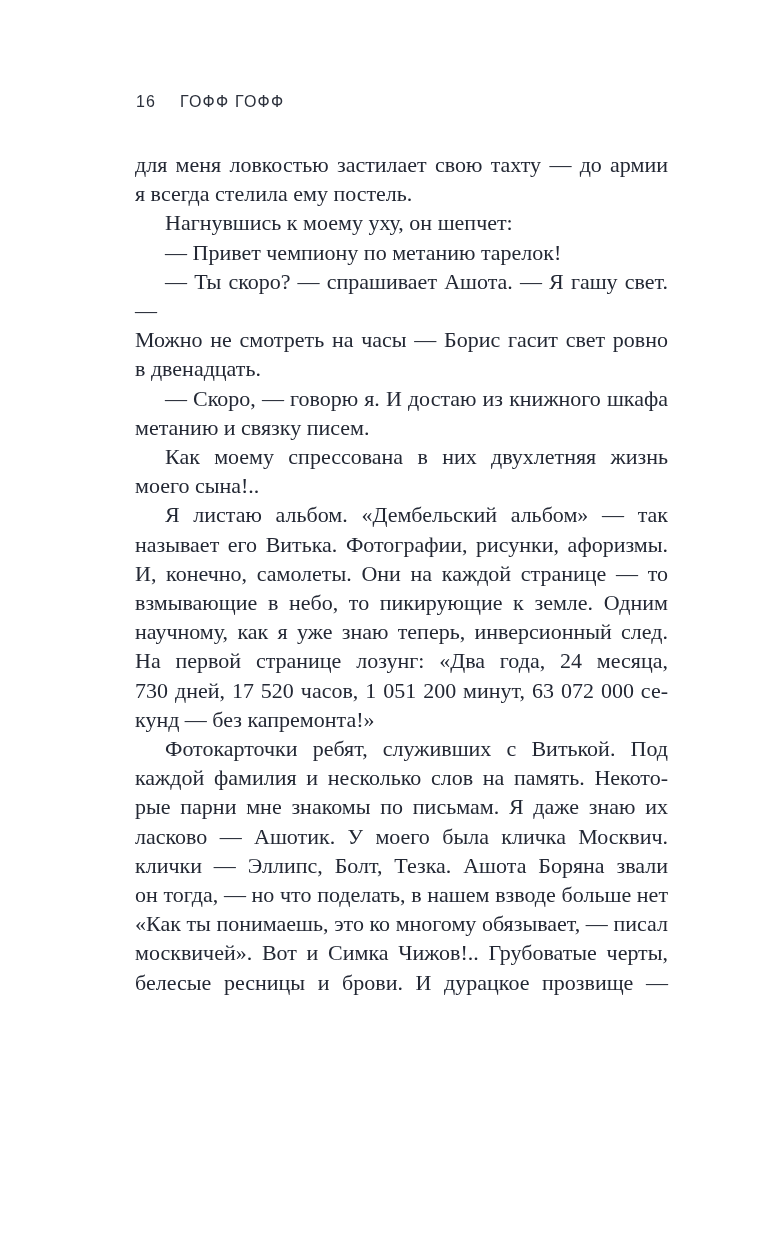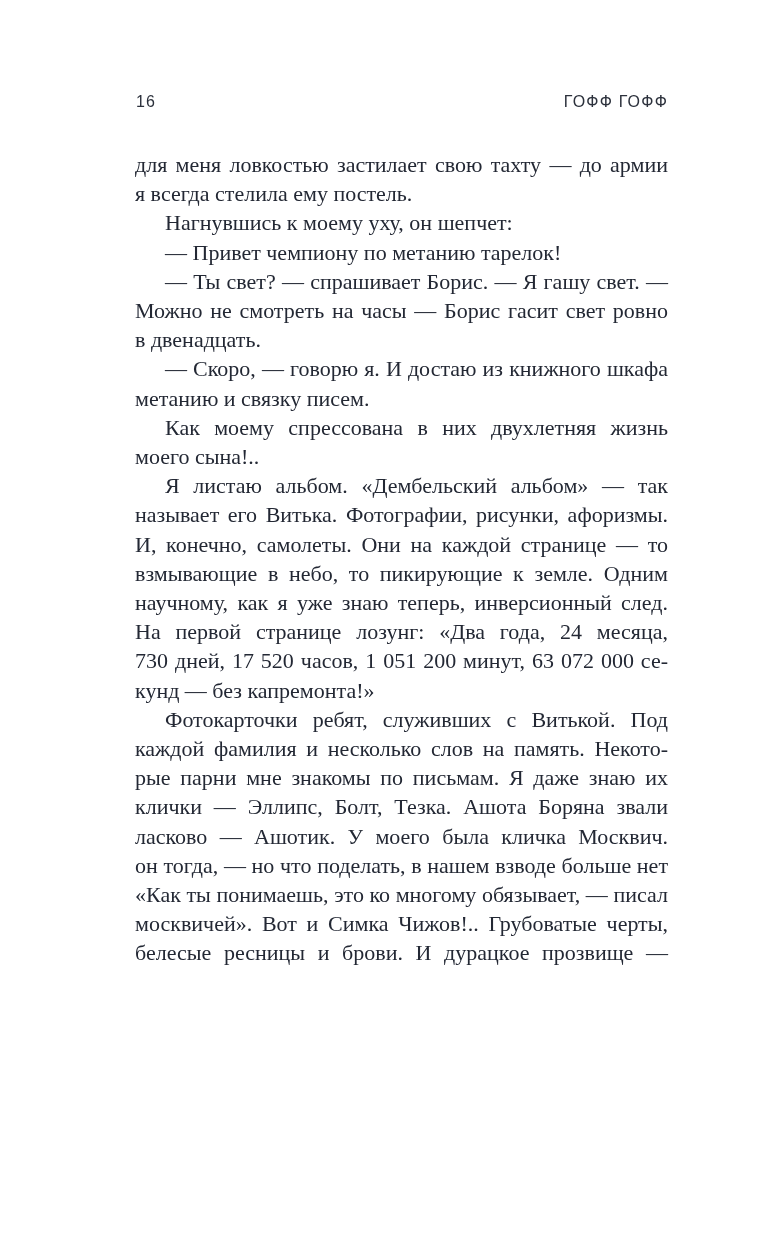--- a/index.html
+++ b/index.html
@@ -20,21 +20,20 @@
     top: 93px;
     left: 136px;
     width: 532px;
     font-family: "Liberation Sans", "DejaVu Sans", sans-serif;
     font-size: 16px;
     line-height: 17px;
     letter-spacing: 1.2px;
     color: #2c313c;
     display: flex;
     align-items: baseline;
-    justify-content: space-between;
   }
   #page-number {
     min-width: 44px;
   }
   
   #text-body {
     position: absolute;
     left: 135px;
     top: 150px;
     width: 533px;
@@ -74,21 +73,21 @@
         <div class="line">для меня ловкостью застилает свою тахту — до армии</div>
         <div class="line lastline">я всегда стелила ему постель.</div>
       </div>
       <div class="paragraph">
         <div class="line indent lastline">Нагнувшись к моему уху, он шепчет:</div>
       </div>
       <div class="paragraph">
         <div class="line indent lastline">— Привет чемпиону по метанию тарелок!</div>
       </div>
       <div class="paragraph">
-        <div class="line indent">— Ты свет? — спрашивает Борис. — Я гашу свет. —</div>
+        <div class="line indent">— Ты скоро? — спрашивает Ашота. — Я гашу свет. —</div>
         <div class="line">Можно не смотреть на часы — Борис гасит свет ровно</div>
         <div class="line lastline">в двенадцать.</div>
       </div>
       <div class="paragraph">
         <div class="line indent">— Скоро, — говорю я. И достаю из книжного шкафа</div>
         <div class="line lastline">метанию и связку писем.</div>
       </div>
       <div class="paragraph">
         <div class="line indent">Как моему спрессована в них двухлетняя жизнь</div>
         <div class="line lastline">моего сына!..</div>
@@ -100,22 +99,22 @@
         <div class="line">взмывающие в небо, то пикирующие к земле. Одним</div>
         <div class="line">научному, как я уже знаю теперь, инверсионный след.</div>
         <div class="line">На первой странице лозунг: «Два года, 24 месяца,</div>
         <div class="line">730 дней, 17 520 часов, 1 051 200 минут, 63 072 000 се-</div>
         <div class="line lastline">кунд — без капремонта!»</div>
       </div>
       <div class="paragraph">
         <div class="line indent">Фотокарточки ребят, служивших с Витькой. Под</div>
         <div class="line">каждой фамилия и несколько слов на память. Некото-</div>
         <div class="line">рые парни мне знакомы по письмам. Я даже знаю их</div>
+        <div class="line">ласково — Ашотик. У моего была кличка Москвич.</div>
         <div class="line">клички — Эллипс, Болт, Тезка. Ашота Боряна звали</div>
-        <div class="line">ласково — Ашотик. У моего была кличка Москвич.</div>
         <div class="line">он тогда, — но что поделать, в нашем взводе больше нет</div>
         <div class="line">«Как ты понимаешь, это ко многому обязывает, — писал</div>
         <div class="line">москвичей». Вот и Симка Чижов!.. Грубоватые черты,</div>
         <div class="line">белесые ресницы и брови. И дурацкое прозвище —</div>
       </div>
     </div>
 
 </div>
 
 </body></html>

